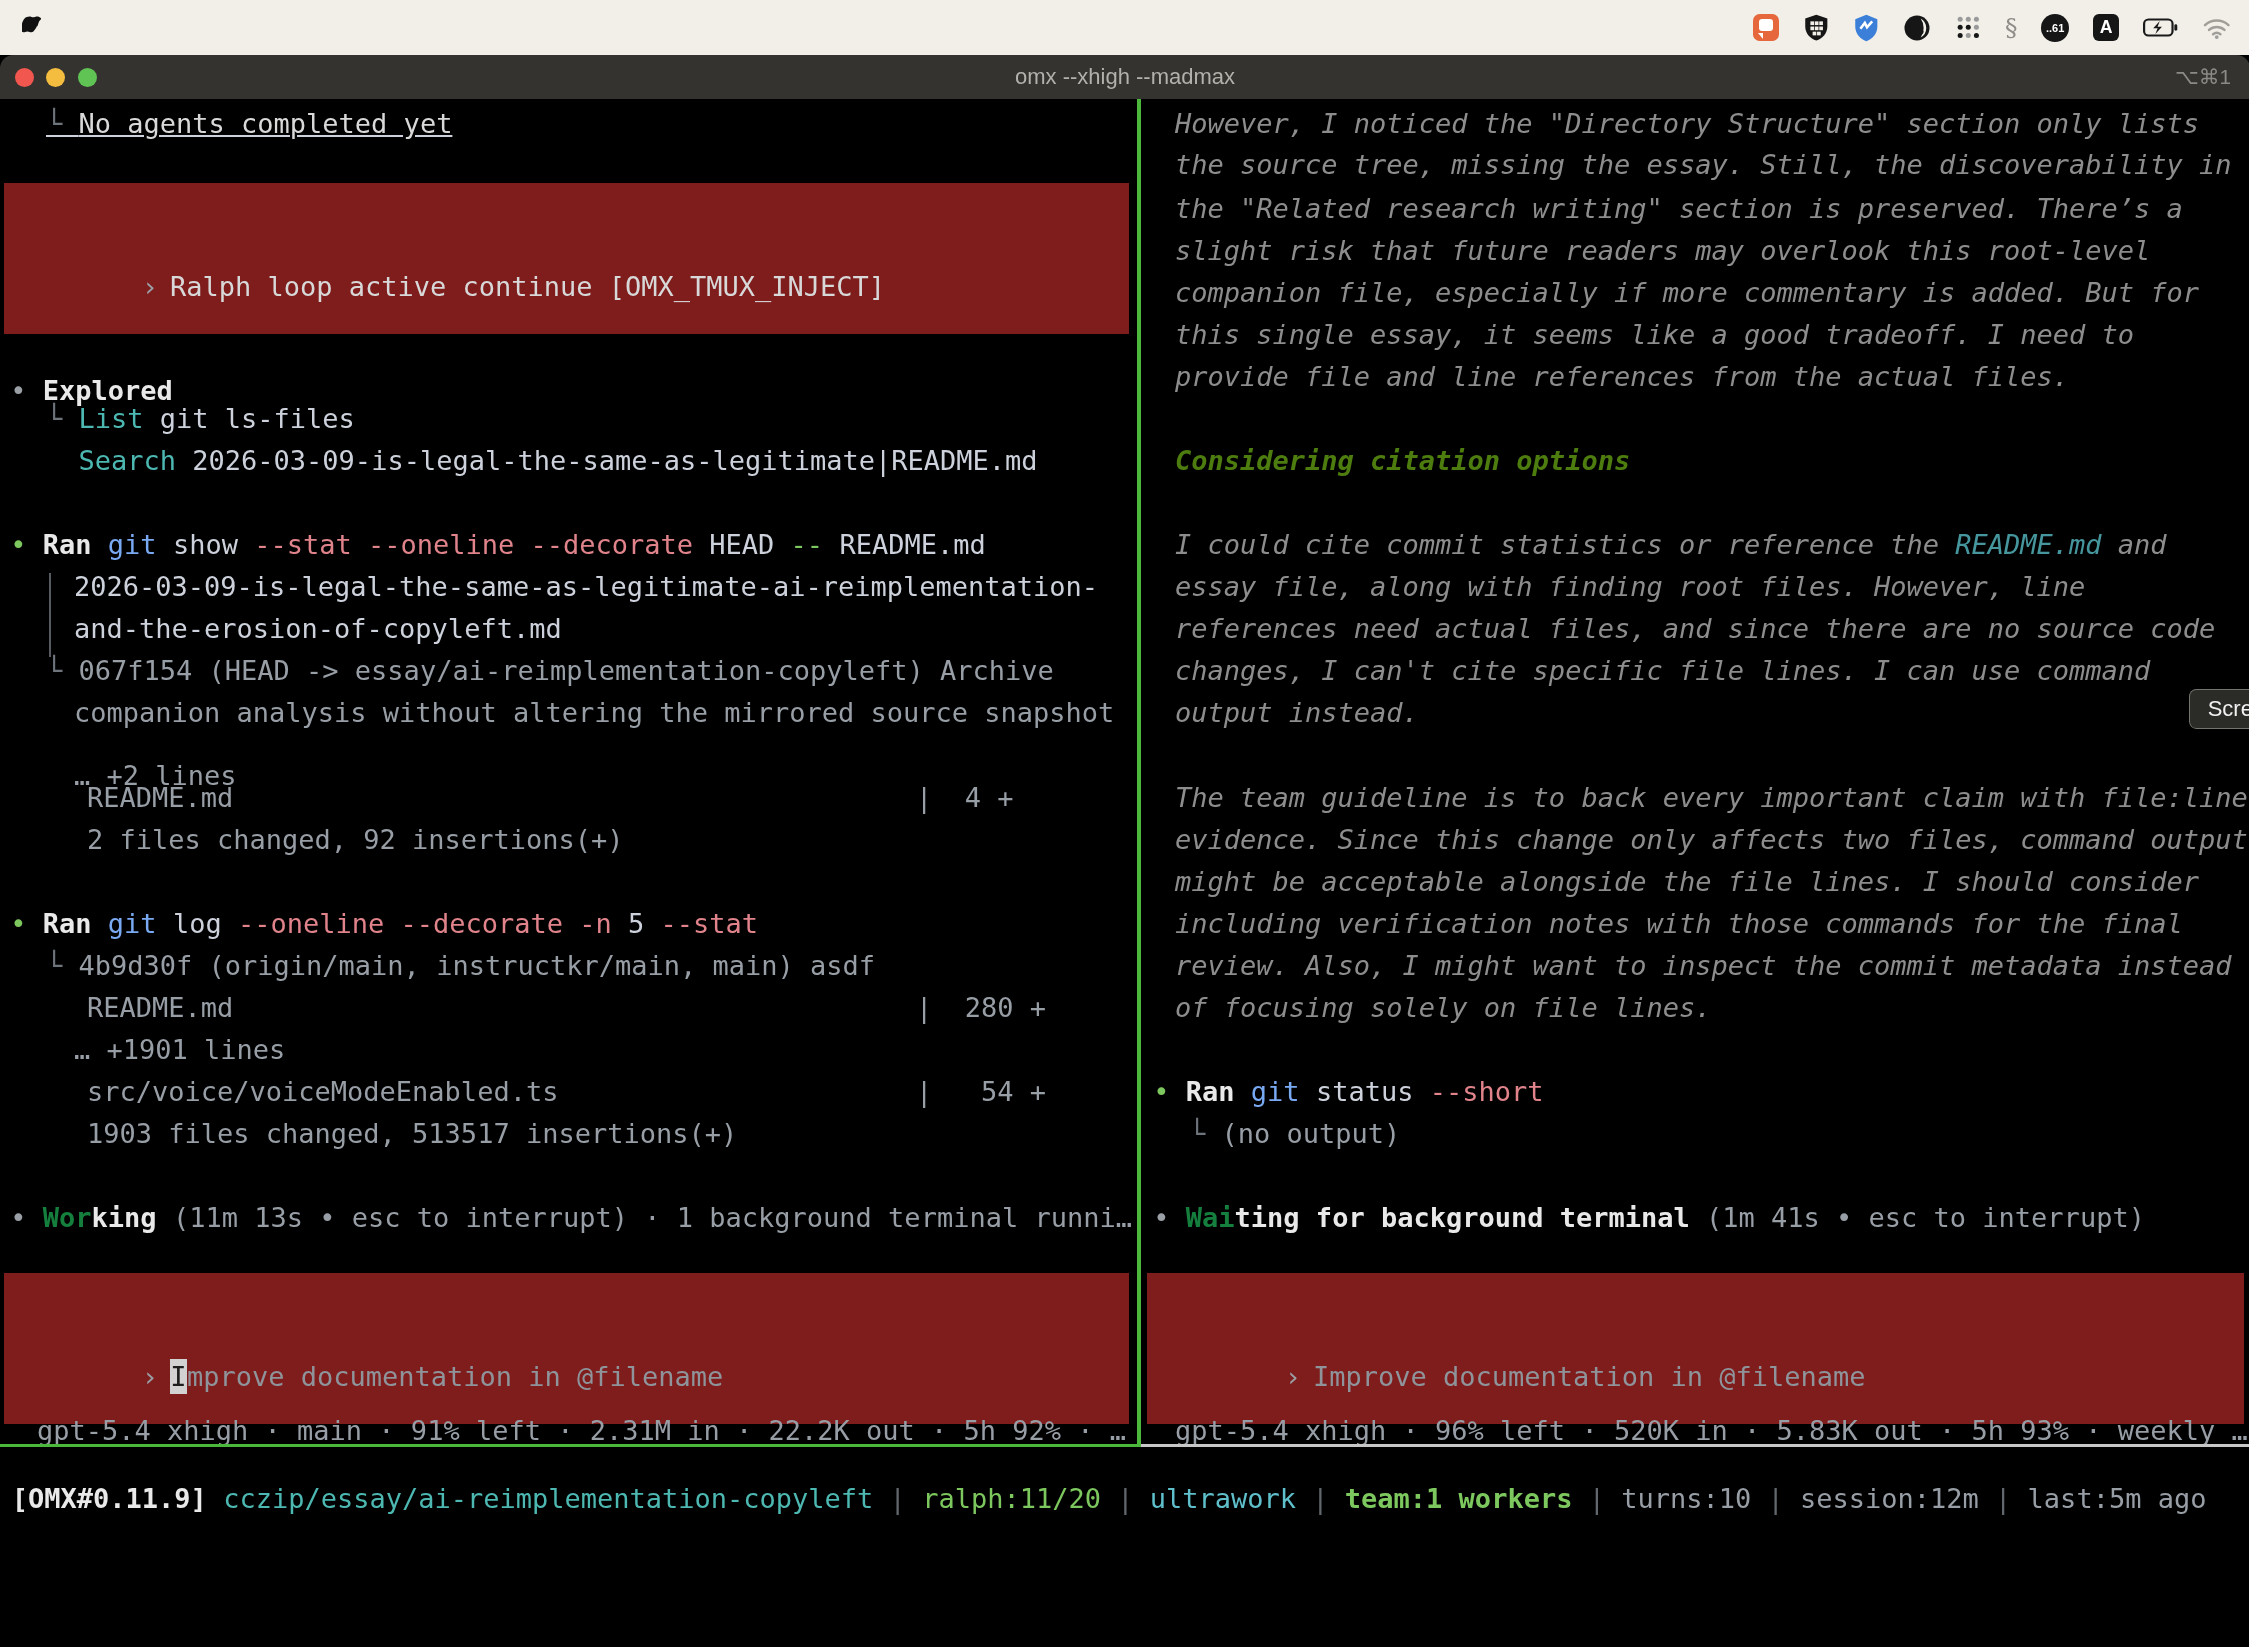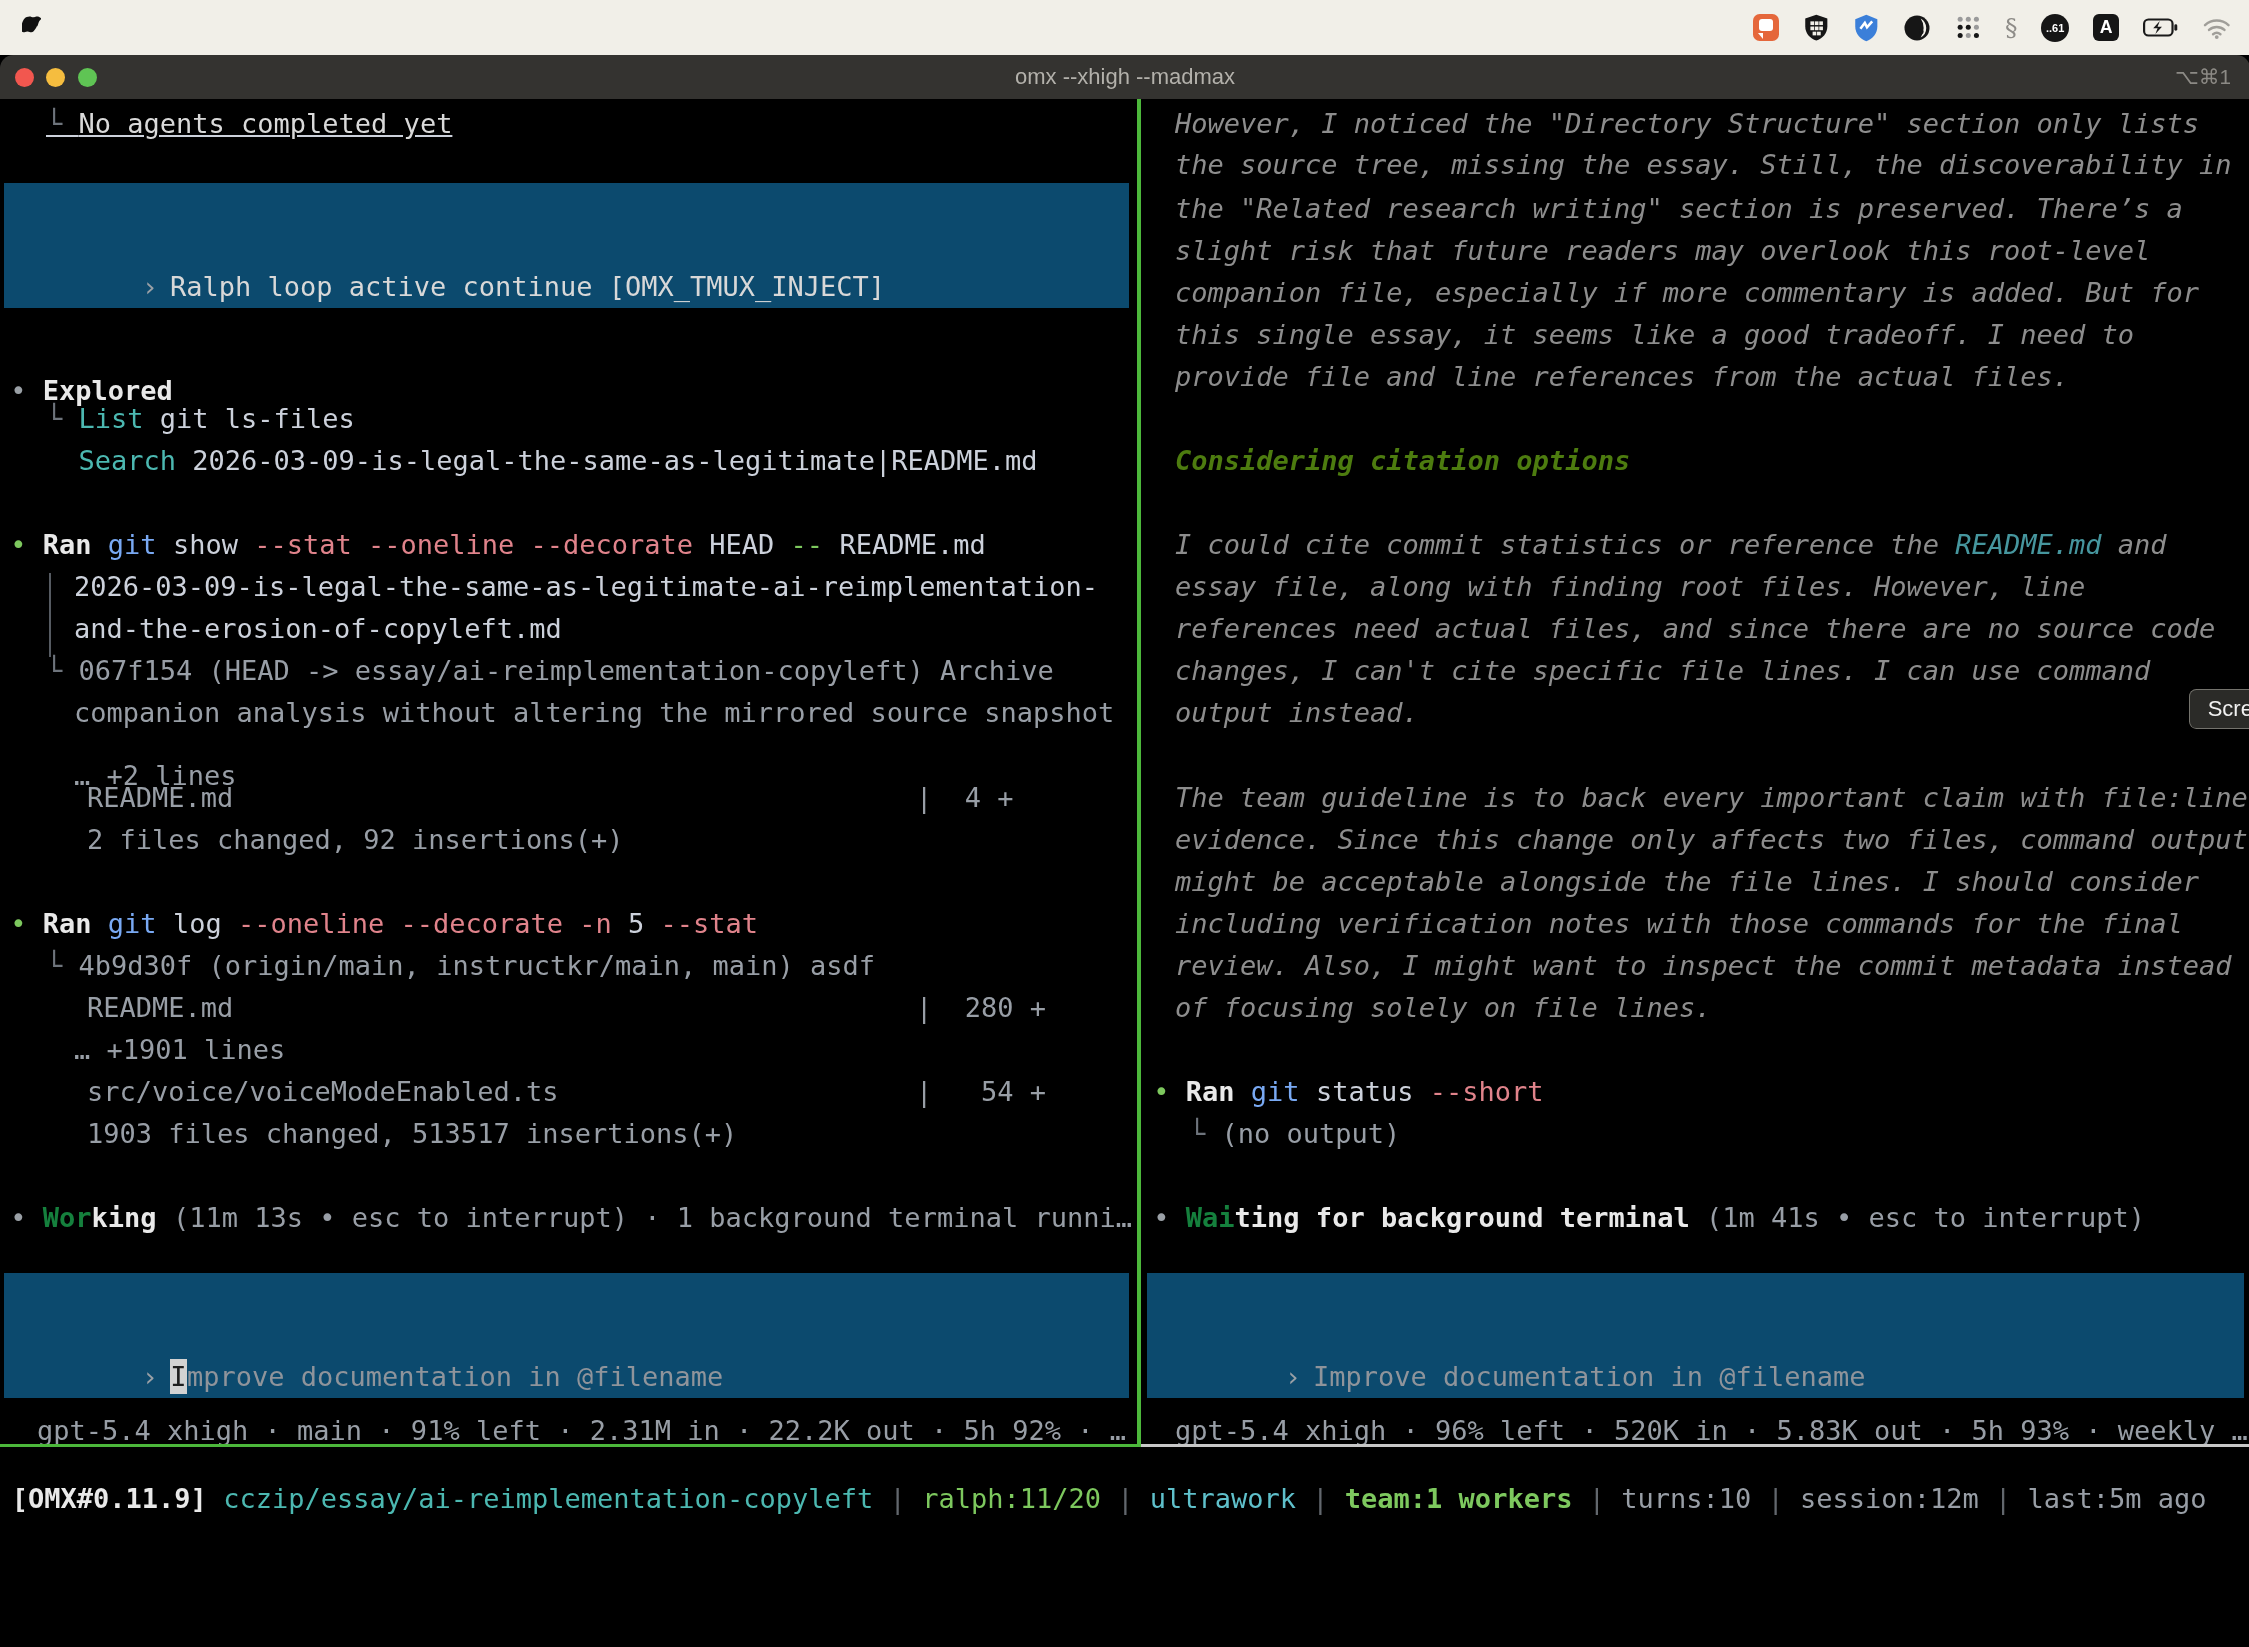--- a/index.html
+++ b/index.html
@@ -40,21 +40,21 @@
   
   .term{position:absolute;top:99px;left:0;right:0;bottom:0;background:#000;
     font-family:"DejaVu Sans Mono",monospace;font-size:27px;color:#ccd1db;}
   .pane{position:absolute;top:0;bottom:0;overflow:hidden;}
   .pane.left{left:0;width:1135px;}
   .pane.right{left:1143px;width:1107px;}
   .tl{position:absolute;height:42px;line-height:42px;white-space:pre;}
 
   .divider{position:absolute;left:1137px;top:0;width:4.4px;height:1348px;background:#4cb83b;}
 
-  .cmdbox{position:absolute;left:4.4px;right:5.9px;height:125px;background:#0c4a6e;}
+  .cmdbox{position:absolute;left:4.4px;right:5.9px;height:151px;background:#7f1d1d;}
   .cmdbox.ralph{top:84px;}
   .cmdbox.input{top:1174px;}
   .cmdbox .bline{position:absolute;top:41px;left:7.4px;height:42px;line-height:42px;white-space:pre;}
   .pchar{color:#9aa0a6;margin-right:11.8px;}
   .ralphtext{color:#d8d8d8;}
   .dimtext{color:#8f949b;}
   .cursor{display:inline-block;width:17px;height:35px;line-height:35px;background:#d2d2d2;
     color:#1d1d1d;text-align:center;vertical-align:middle;position:relative;top:-2.2px;}
 
   .statusline{position:absolute;top:1311px;height:42px;line-height:42px;color:#989ea6;white-space:pre;}

